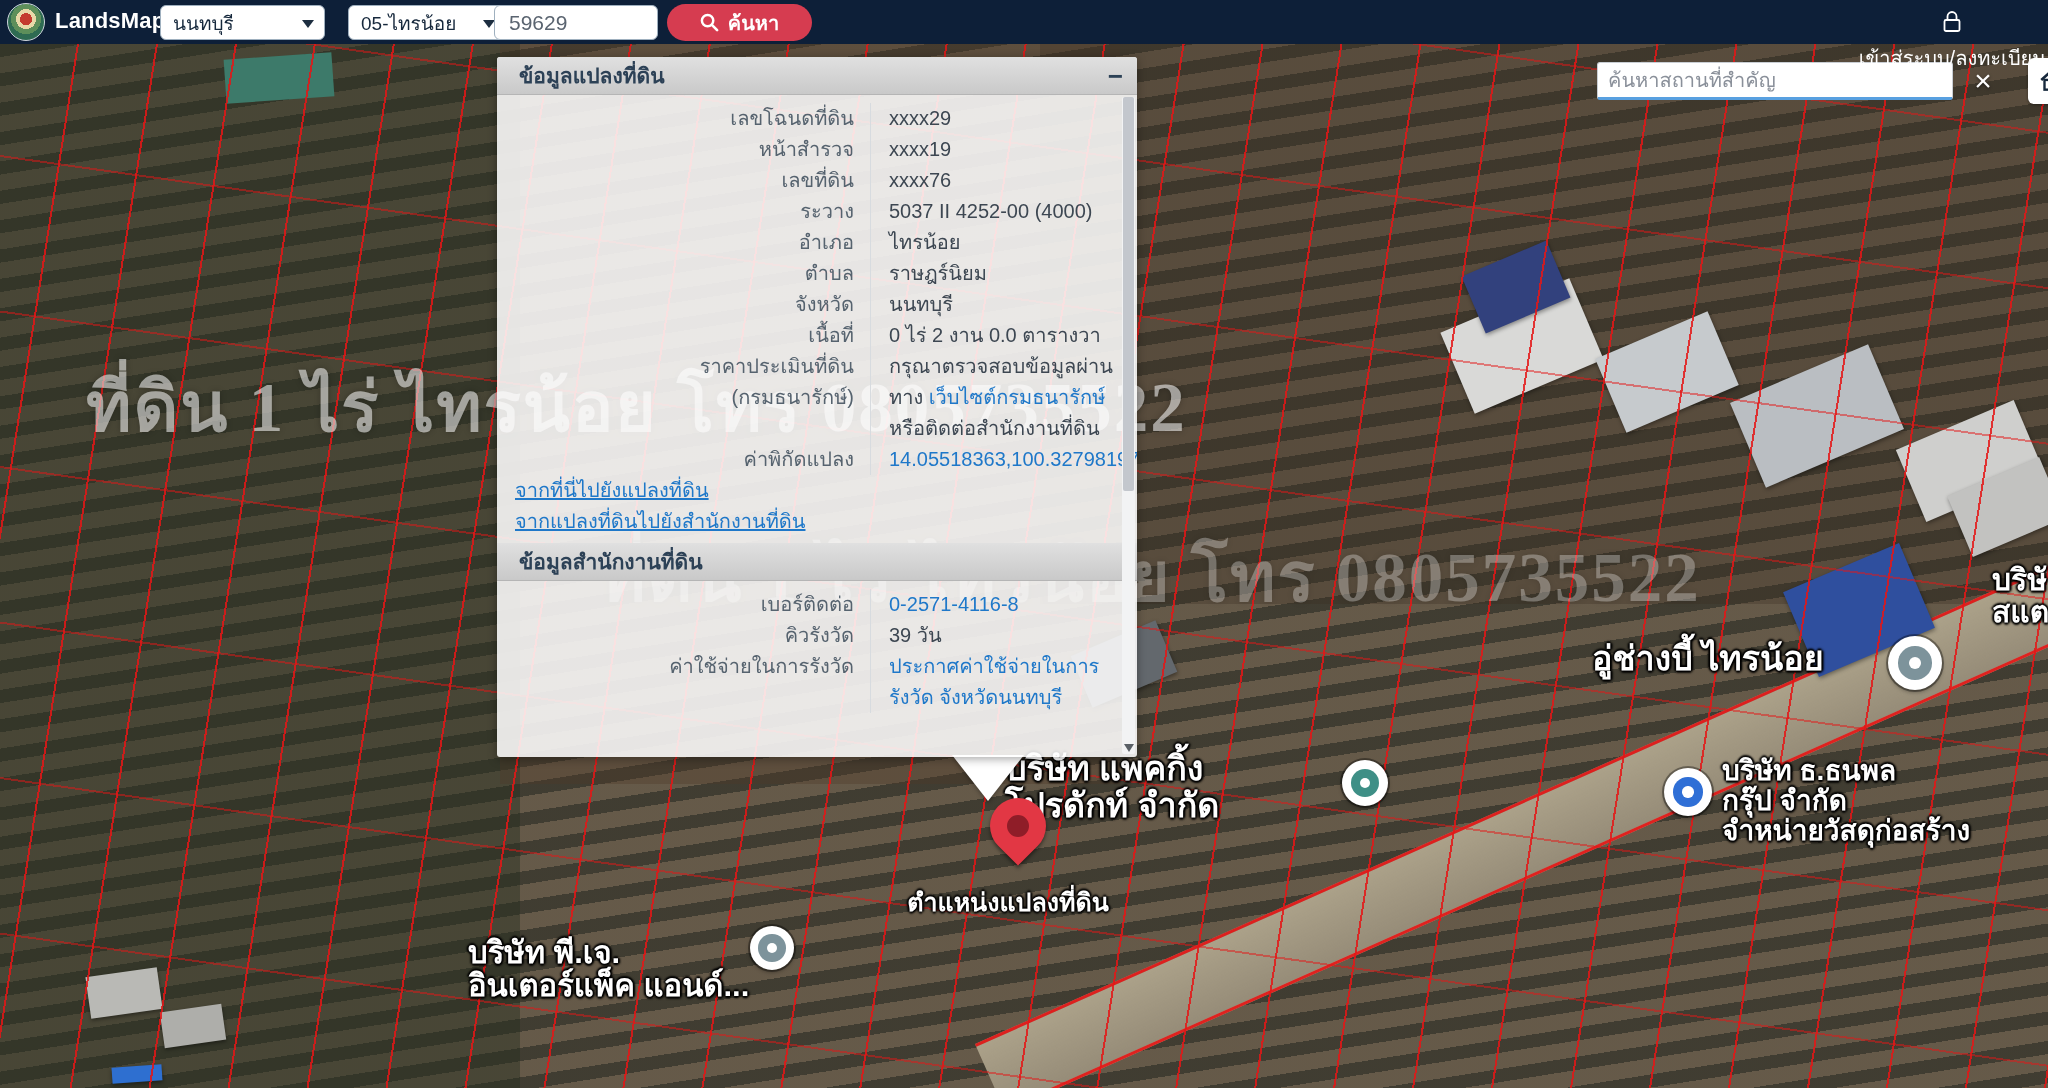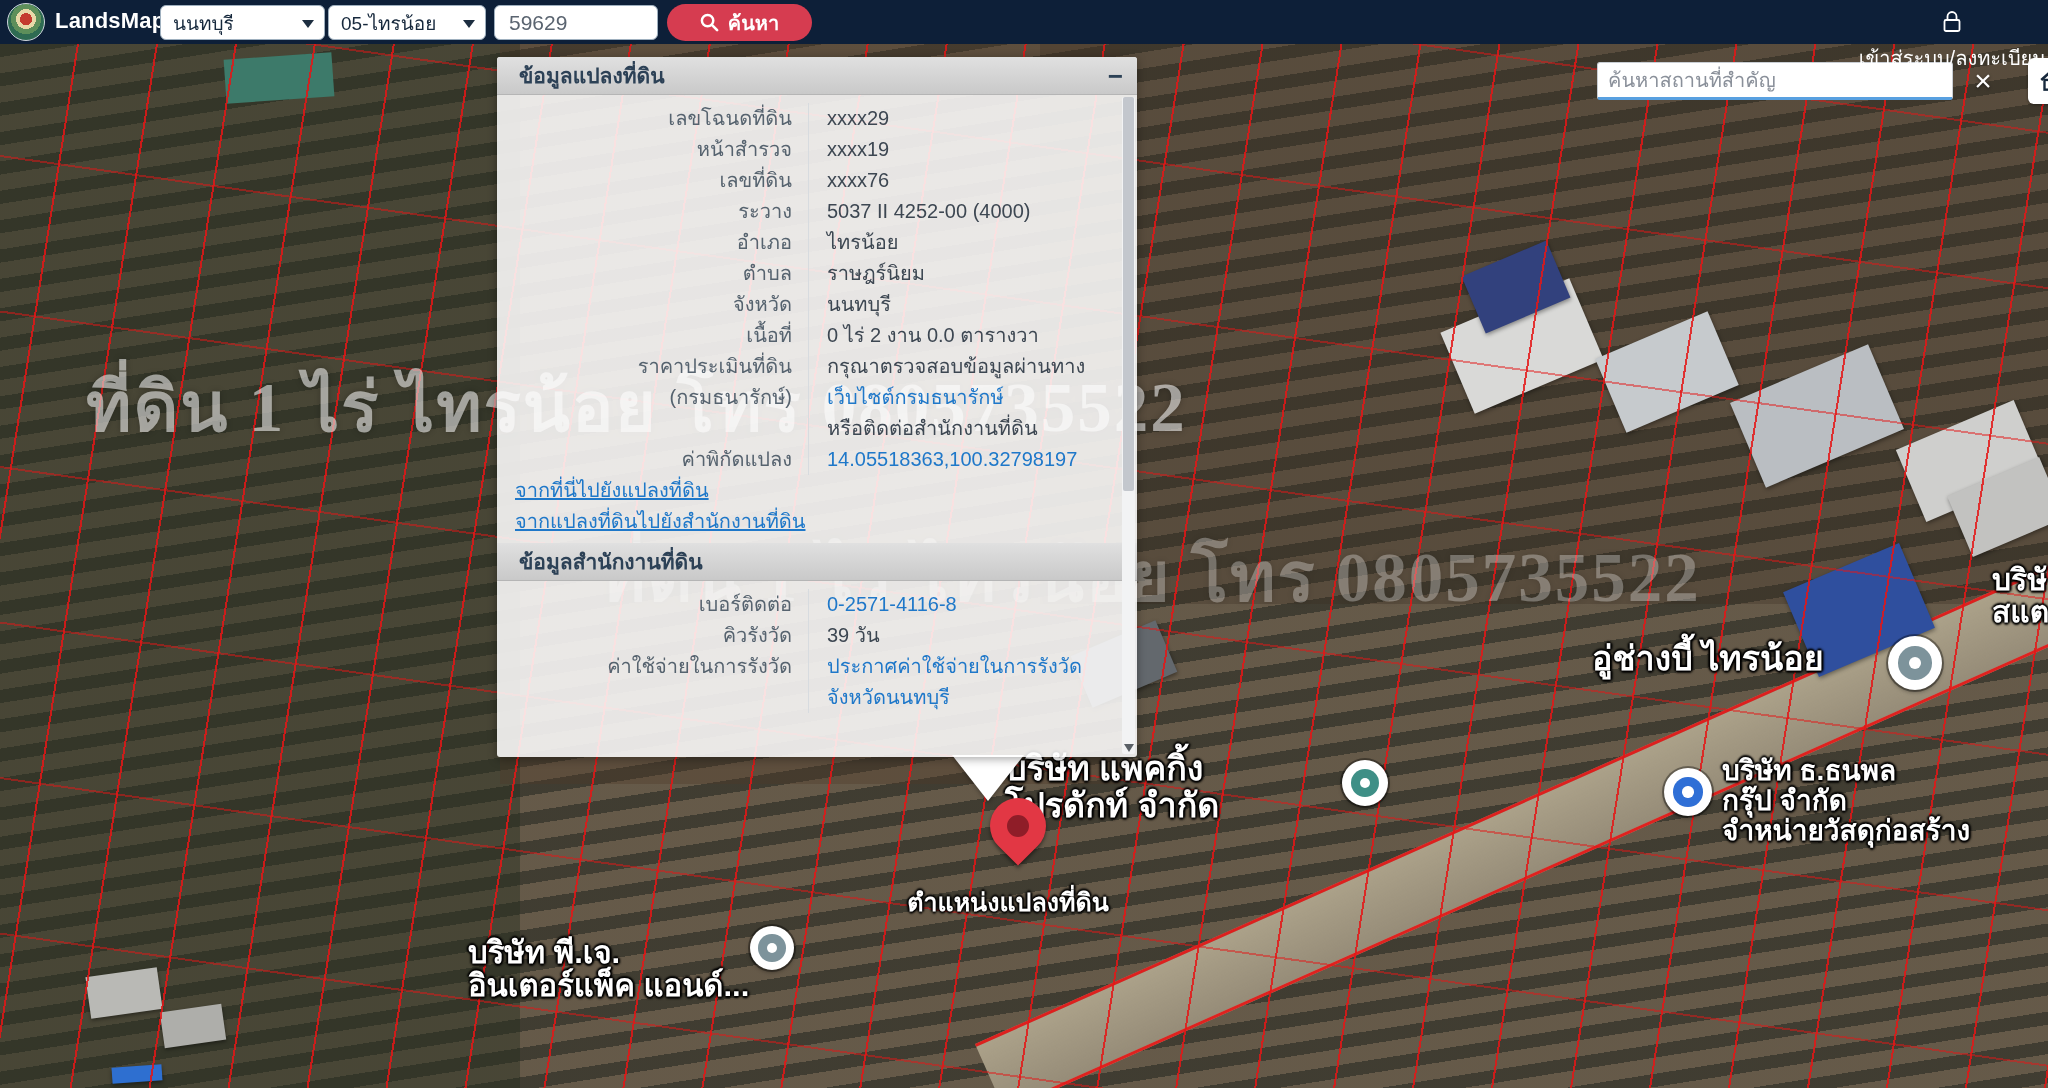--- a/index.html
+++ b/index.html
@@ -11,21 +11,21 @@
   .navbar { position:absolute; left:0; top:0; width:2048px; height:44px; background:#0d1f38; z-index:40; display:flex; align-items:center; }
   .logo { position:absolute; left:7px; top:3px; width:38px; height:38px; border-radius:50%;
           background:radial-gradient(circle at 50% 42%, #c43b2e 0 6px, #e8d9a8 6px 10px, #5d8f5a 10px 15px, #2e6b52 15px 19px);
           border:1px solid #cfd6dd; }
   .brand { position:absolute; left:55px; top:8px; color:#ffffff; font-size:22px; font-weight:600; letter-spacing:.2px; }
   .nav-select { position:absolute; top:5px; height:35px; background:#fff; border-radius:6px; border:1px solid #9fb0bf;
                 display:flex; align-items:center; padding:0 12px; font-size:19px; color:#16283c; cursor:pointer; }
   .nav-select .chev { position:absolute; right:10px; top:14px; width:0; height:0;
                       border-left:6px solid transparent; border-right:6px solid transparent; border-top:8px solid #1d2e40; }
   .sel-province { left:160px; width:165px; }
-  .sel-amphoe  { left:328px; width:158px; }
+  .sel-amphoe  { left:348px; width:158px; }
   .nav-input { position:absolute; left:494px; top:5px; width:164px; height:35px; background:#fff; border-radius:6px;
                border:1px solid #9fb0bf; font-size:21px; color:#5a6470; display:flex; align-items:center; padding-left:14px; }
   .search-btn { position:absolute; left:667px; top:4px; width:145px; height:37px; background:#d63c50; border:none;
                 border-radius:19px; color:#fff; font-size:20px; font-weight:700; display:flex; align-items:center;
                 justify-content:center; gap:9px; cursor:pointer; font-family:inherit; }
   .login { position:absolute; right:0px; top:10px; display:flex; align-items:center; gap:8px; color:#fff; font-size:20px; cursor:pointer; padding-right:2px;flex-direction:column; }
 
   
   .map { position:absolute; left:0; top:44px; width:2048px; height:1044px; overflow:hidden; }
   .field-stripes { position:absolute; inset:0;
@@ -67,21 +67,21 @@
                text-shadow:-2px 0 2px #000, 2px 0 2px #000, 0 -2px 2px #000, 0 2px 2px #000; }
 
   
   .panel { position:absolute; left:497px; top:13px; width:640px; height:700px; z-index:10;
            background:rgba(255,255,255,.87); border-radius:3px; overflow:hidden; box-shadow:0 2px 10px rgba(0,0,0,.35); }
   .panel-header { position:relative; height:38px; background:linear-gradient(#e0e0e0,#c9c9c9); border-bottom:1px solid #b5b5b5;
                   display:flex; align-items:center; padding-left:22px; color:#2c4156; font-size:21px; font-weight:600; }
   .minimize { position:absolute; right:14px; top:2px; font-size:26px; font-weight:700; color:#2c4156; background:none; border:none; cursor:pointer; line-height:34px; font-family:inherit; }
   .rows { padding:8px 0 6px 0; }
   .irow { display:flex; font-size:20px; line-height:31px; }
-  .irow .lab { width:312px; text-align:right; color:#56636f; padding-right:16px; border-right:1px solid #d7dbdf; white-space:pre-line; flex:none; }
+  .irow .lab { width:374px; text-align:right; color:#56636f; padding-right:16px; border-right:1px solid #d7dbdf; white-space:pre-line; flex:none; }
   .irow .val { padding-left:18px; color:#3d4752; white-space:pre-line; }
   .irow .val a, .irow .val .lnk { color:#1f78c9; text-decoration:none; cursor:pointer; }
   .irow .val .lnk.u { text-decoration:underline; }
   .pscroll { position:absolute; right:2px; top:40px; bottom:3px; width:13px; background:#f2f3f4; border-radius:2px; z-index:11; }
   .pscroll .thumb { position:absolute; left:1px; top:0; width:11px; height:60%; background:#c3c7cd; border-radius:2px; }
   .pscroll .sb-down { position:absolute; left:2px; bottom:2px; width:0; height:0;
                       border-left:5px solid transparent; border-right:5px solid transparent; border-top:8px solid #5a6066; }
 
   
   .place-search { position:absolute; left:1597px; top:18px; width:356px; height:38px; background:#fff; border:1px solid #c9ced4;

